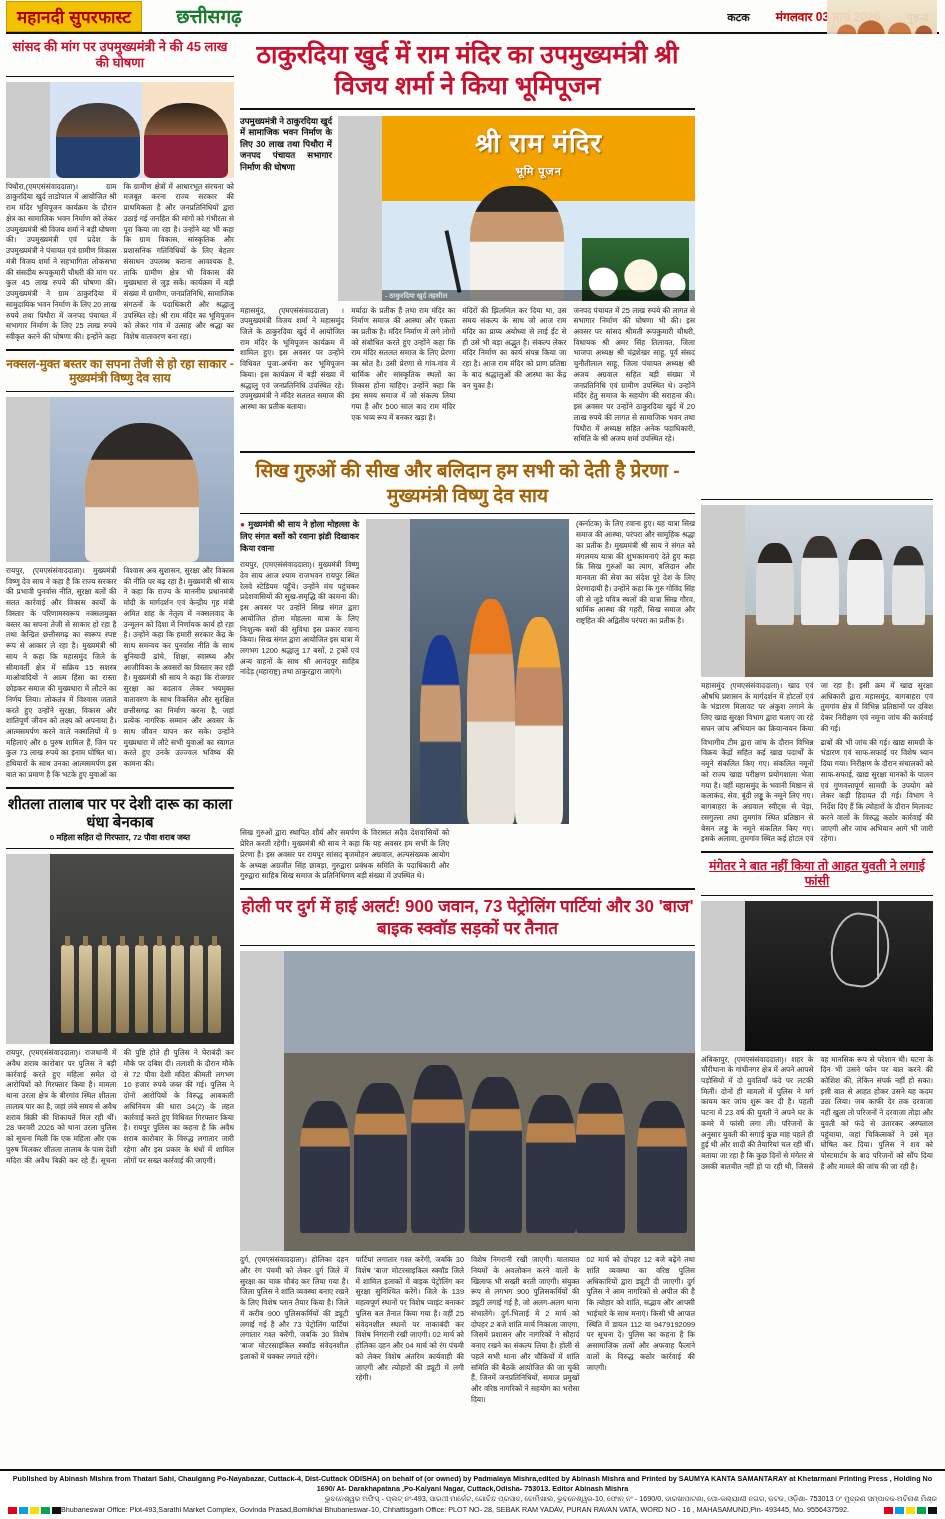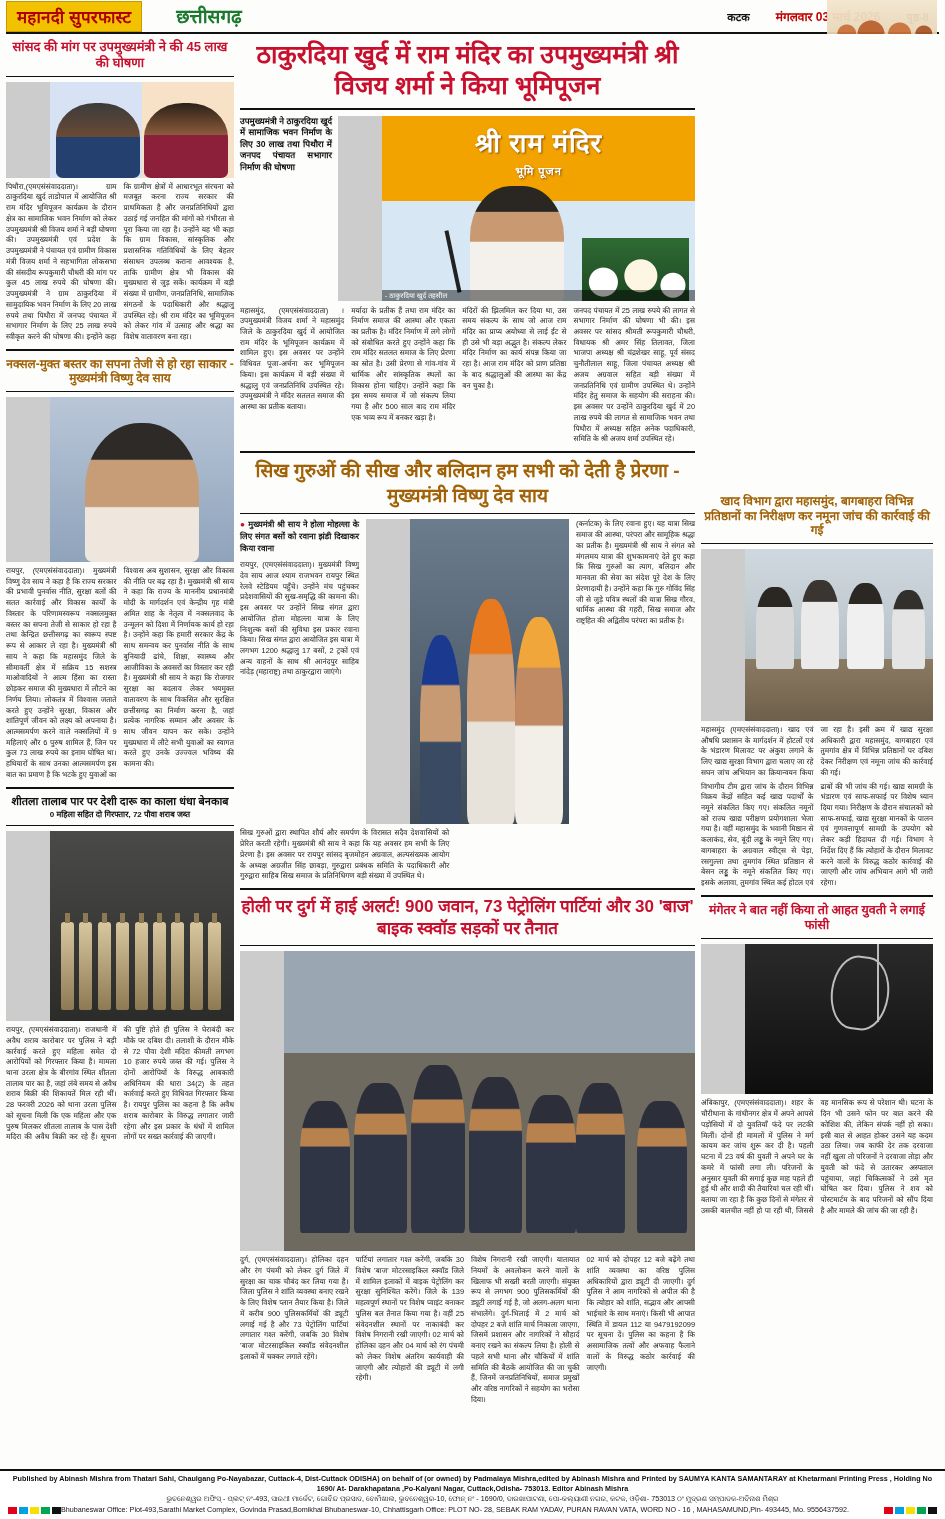--- a/index.html
+++ b/index.html
@@ -177,21 +177,21 @@
   
   .sub-hl { font-weight:bold; text-align:center; line-height:1.25; }
 
   
   .footer {
     position:absolute; left:0; right:0; bottom:0;
     border-top:2px solid #111; padding:3px 8px 4px;
     font-size:7.2px; line-height:1.4; background:#fff;
   }
   .footer .l1 { font-weight:bold; text-align:center; }
-  .footer .l2 { text-align:center; }
+  .footer .l2 { text-align:right; }
   .footer .l3 { text-align:left; font-weight:normal; margin-top:1px; }
   .colorbar { display:flex; gap:2px; justify-content:flex-start; margin-top:2px; }
   .colorbar span { width:9px; height:7px; display:inline-block; }
   .cb-row { display:flex; align-items:center; justify-content:space-between; }
   .mid-strap { font-size:8.6px; font-weight:bold; line-height:1.35; text-align:justify; }
   .bullet-dot { color:#c8102e; font-weight:bold; }
 </style>
 </head>
 <body>
 
@@ -221,21 +221,21 @@
 
       <div class="rule-thick"></div>
       <div class="hl hl-blue" style="font-size:12px;">नक्सल-मुक्त बस्तर का सपना तेजी से हो रहा साकार - मुख्यमंत्री विष्णु देव साय</div>
       <div class="rule"></div>
       <div class="ph">
         <div class="p-cm-portrait"></div>
       </div>
       <div class="body-txt cols2" style="margin-top:4px;">रायपुर, (एमएसंसंवाददाता)। मुख्यमंत्री विष्णु देव साय ने कहा है कि राज्य सरकार की प्रभावी पुनर्वास नीति, सुरक्षा बलों की सतत कार्रवाई और विकास कार्यों के विस्तार के परिणामस्वरूप नक्सलमुक्त बस्तर का सपना तेजी से साकार हो रहा है तथा केन्द्रित छत्तीसगढ़ का स्वरूप स्पष्ट रूप से आकार ले रहा है। मुख्यमंत्री श्री साय ने कहा कि महासमुंद जिले के सीमावर्ती क्षेत्र में सक्रिय 15 सशस्त्र माओवादियों ने आत्म हिंसा का रास्ता छोड़कर समाज की मुख्यधारा में लौटने का निर्णय लिया। लोकतंत्र में विश्वास जताते करते हुए उन्होंने सुरक्षा, विकास और शांतिपूर्ण जीवन को लक्ष्य को अपनाया है। आत्मसमर्पण करने वाले नक्सलियों में 9 महिलाएं और 6 पुरुष शामिल हैं, जिन पर कुल 73 लाख रुपये का इनाम घोषित था। हथियारों के साथ उनका आत्मसमर्पण इस बात का प्रमाण है कि भटके हुए युवाओं का विश्वास अब सुशासन, सुरक्षा और विकास की नीति पर बढ़ रहा है। मुख्यमंत्री श्री साय ने कहा कि राज्य के माननीय प्रधानमंत्री मोदी के मार्गदर्शन एवं केन्द्रीय गृह मंत्री अमित शाह के नेतृत्व में नक्सलवाद के उन्मूलन को दिशा में निर्णायक कार्य हो रहा है। उन्होंने कहा कि हमारी सरकार केंद्र के साथ समन्वय कर पुनर्वास नीति के साथ बुनियादी ढांचे, शिक्षा, स्वास्थ्य और आजीविका के अवसरों का विस्तार कर रही है। मुख्यमंत्री श्री साय ने कहा कि रोजगार सुरक्षा का बदलाव लेकर भयमुक्त वातावरण के साथ विकसित और सुरक्षित छत्तीसगढ़ का निर्माण करना है, जहां प्रत्येक नागरिक सम्मान और अवसर के साथ जीवन यापन कर सके। उन्होंने मुख्यधारा में लौटे सभी युवाओं का स्वागत करते हुए उनके उज्ज्वल भविष्य की कामना की।</div>
 
       <div class="rule-thick"></div>
-      <div class="hl hl-black" style="font-size:11px;">शीतला तालाब पार पर देशी दारू का काला धंधा बेनकाब</div>
+      <div class="hl hl-black" style="font-size:15px;">शीतला तालाब पार पर देशी दारू का काला धंधा बेनकाब</div>
       <div class="sub-hl" style="font-size:8px;margin-top:2px;">0 महिला सहित दो गिरफ्तार, 72 पौवा शराब जब्त</div>
       <div class="rule"></div>
       <div class="ph">
         <div class="p-bottles">
           <div class="b" style="left:6%"></div>
             <div class="b" style="left:16%"></div>
           <div class="b" style="left:26%"></div>
             <div class="b" style="left:36%"></div>
           <div class="b" style="left:46%"></div>
             <div class="b" style="left:56%"></div>
@@ -329,35 +329,34 @@
         <div class="body-txt" style="width:25%;">पार्टियां लगातार गश्त करेंगी, जबकि 30 विशेष 'बाज' मोटरसाइकिल स्क्वॉड जिले में शामिल इलाकों में बाइक पेट्रोलिंग कर सुरक्षा सुनिश्चित करेंगे। जिले के 139 महत्वपूर्ण स्थानों पर विशेष प्वाइंट बनाकर पुलिस बल तैनात किया गया है। वहीं 25 संवेदनशील स्थानों पर नाकाबंदी कर विशेष निगरानी रखी जाएगी। 02 मार्च को होलिका दहन और 04 मार्च को रंग पंचमी को लेकर विशेष अंतरिम कार्यवाही की जाएगी और त्योहारों की ड्यूटी में लगी रहेगी।</div>
         <div class="body-txt" style="width:25%;">विशेष निगरानी रखी जाएगी। यातायात नियमों के अवलोकन करने वालों के खिलाफ भी सख्ती बरती जाएगी। संयुक्त रूप से लगभग 900 पुलिसकर्मियों की ड्यूटी लगाई गई है, जो अलग-अलग थाना संभालेंगे। दुर्ग-भिलाई में 2 मार्च को दोपहर 2 बजे शांति मार्च निकाला जाएगा, जिसमें प्रशासन और नागरिकों ने सौहार्द बनाए रखने का संकल्प लिया है। होली से पहले सभी थाना और चौकियों में शांति समिति की बैठकें आयोजित की जा चुकी हैं, जिनमें जनप्रतिनिधियों, समाज प्रमुखों और वरिष्ठ नागरिकों ने सहयोग का भरोसा दिया।</div>
         <div class="body-txt" style="width:25%;">02 मार्च को दोपहर 12 बजे बढ़ेंगे तथा शांति व्यवस्था का वरिष्ठ पुलिस अधिकारियों द्वारा ड्यूटी दी जाएगी। दुर्ग पुलिस ने आम नागरिकों से अपील की है कि त्योहार को शांति, सद्भाव और आपसी भाईचारे के साथ मनाएं। किसी भी आपात स्थिति में डायल 112 या 9479192099 पर सूचना दें। पुलिस का कहना है कि असामाजिक तत्वों और अफवाह फैलाने वालों के विरुद्ध कठोर कार्रवाई की जाएगी।</div>
       </div>
     </div>
 
     <div class="col-right">
 
       <div style="height:455px;"></div>
 
-      <div class="hl hl-blue" style="font-size:12px;">खाद विभाग द्वारा महासमुंद, बागबाहरा विभिन्न प्रतिष्ठानों का निरीक्षण कर नमूना जांच की कार्रवाई की गई</div>
       <div class="rule"></div>
       <div class="ph">
         <div class="p-lab">
           <div class="person p1"></div>
           <div class="person p2"></div>
           <div class="person p3"></div>
           <div class="person p4"></div>
         </div>
       </div>
       <div class="body-txt cols2" style="margin-top:4px;">महासमुंद (एमएसंसंवाददाता)। खाद एवं औषधि प्रशासन के मार्गदर्शन में होटलों एवं के भंडारण मिलावट पर अंकुश लगाने के लिए खाद्य सुरक्षा विभाग द्वारा चलाए जा रहे सघन जांच अभियान का क्रियान्वयन किया जा रहा है। इसी क्रम में खाद्य सुरक्षा अधिकारी द्वारा महासमुंद, बागबाहरा एवं तुमगांव क्षेत्र में विभिन्न प्रतिष्ठानों पर दबिश देकर निरीक्षण एवं नमूना जांच की कार्रवाई की गई।</div>
       <div class="body-txt cols2" style="margin-top:3px;">विभागीय टीम द्वारा जांच के दौरान विभिन्न विक्रय केंद्रों सहित कई खाद्य पदार्थों के नमूने संकलित किए गए। संकलित नमूनों को राज्य खाद्य परीक्षण प्रयोगशाला भेजा गया है। वहीं महासमुंद के भवानी मिष्ठान से कलाकंद, सेव, बूंदी लड्डू के नमूने लिए गए। बागबाहरा के अग्रवाल स्वीट्स से पेड़ा, रसगुल्ला तथा तुमगांव स्थित प्रतिष्ठान से बेसन लड्डू के नमूने संकलित किए गए। इसके अलावा, तुमगांव स्थित कई होटल एवं ढाबों की भी जांच की गई। खाद्य सामग्री के भंडारण एवं साफ-सफाई पर विशेष ध्यान दिया गया। निरीक्षण के दौरान संचालकों को साफ-सफाई, खाद्य सुरक्षा मानकों के पालन एवं गुणवत्तापूर्ण सामग्री के उपयोग को लेकर कड़ी हिदायत दी गई। विभाग ने निर्देश दिए हैं कि त्योहारों के दौरान मिलावट करने वालों के विरुद्ध कठोर कार्रवाई की जाएगी और जांच अभियान आगे भी जारी रहेगा।</div>
 
       <div class="rule-thick"></div>
-      <div class="hl hl-red" style="font-size:12.5px;">मंगेतर ने बात नहीं किया तो आहत युवती ने लगाई फांसी</div>
+      <div class="hl hl-red" style="font-size:12.5px;text-decoration:underline;">मंगेतर ने बात नहीं किया तो आहत युवती ने लगाई फांसी</div>
       <div class="rule"></div>
       <div class="ph">
         <div class="p-ropes"></div>
       </div>
       <div class="body-txt cols2" style="margin-top:4px;">अंबिकापुर, (एमएसंसंवाददाता)। शहर के चौरीथाना के गांधीनगर क्षेत्र में अपने आपसे पड़ोसियों में दो युवतियाँ फंदे पर लटकी मिलीं। दोनों ही मामलों में पुलिस ने मर्ग कायम कर जांच शुरू कर दी है। पहली घटना में 23 वर्ष की युवती ने अपने घर के कमरे में फांसी लगा ली। परिजनों के अनुसार युवती की सगाई कुछ माह पहले ही हुई थी और शादी की तैयारियां चल रही थीं। बताया जा रहा है कि कुछ दिनों से मंगेतर से उसकी बातचीत नहीं हो पा रही थी, जिससे वह मानसिक रूप से परेशान थी। घटना के दिन भी उसने फोन पर बात करने की कोशिश की, लेकिन संपर्क नहीं हो सका। इसी बात से आहत होकर उसने यह कदम उठा लिया। जब काफी देर तक दरवाजा नहीं खुला तो परिजनों ने दरवाजा तोड़ा और युवती को फंदे से उतारकर अस्पताल पहुंचाया, जहां चिकित्सकों ने उसे मृत घोषित कर दिया। पुलिस ने शव को पोस्टमार्टम के बाद परिजनों को सौंप दिया है और मामले की जांच की जा रही है।</div>
     </div>
 
   </div>
 
   <div class="footer">

